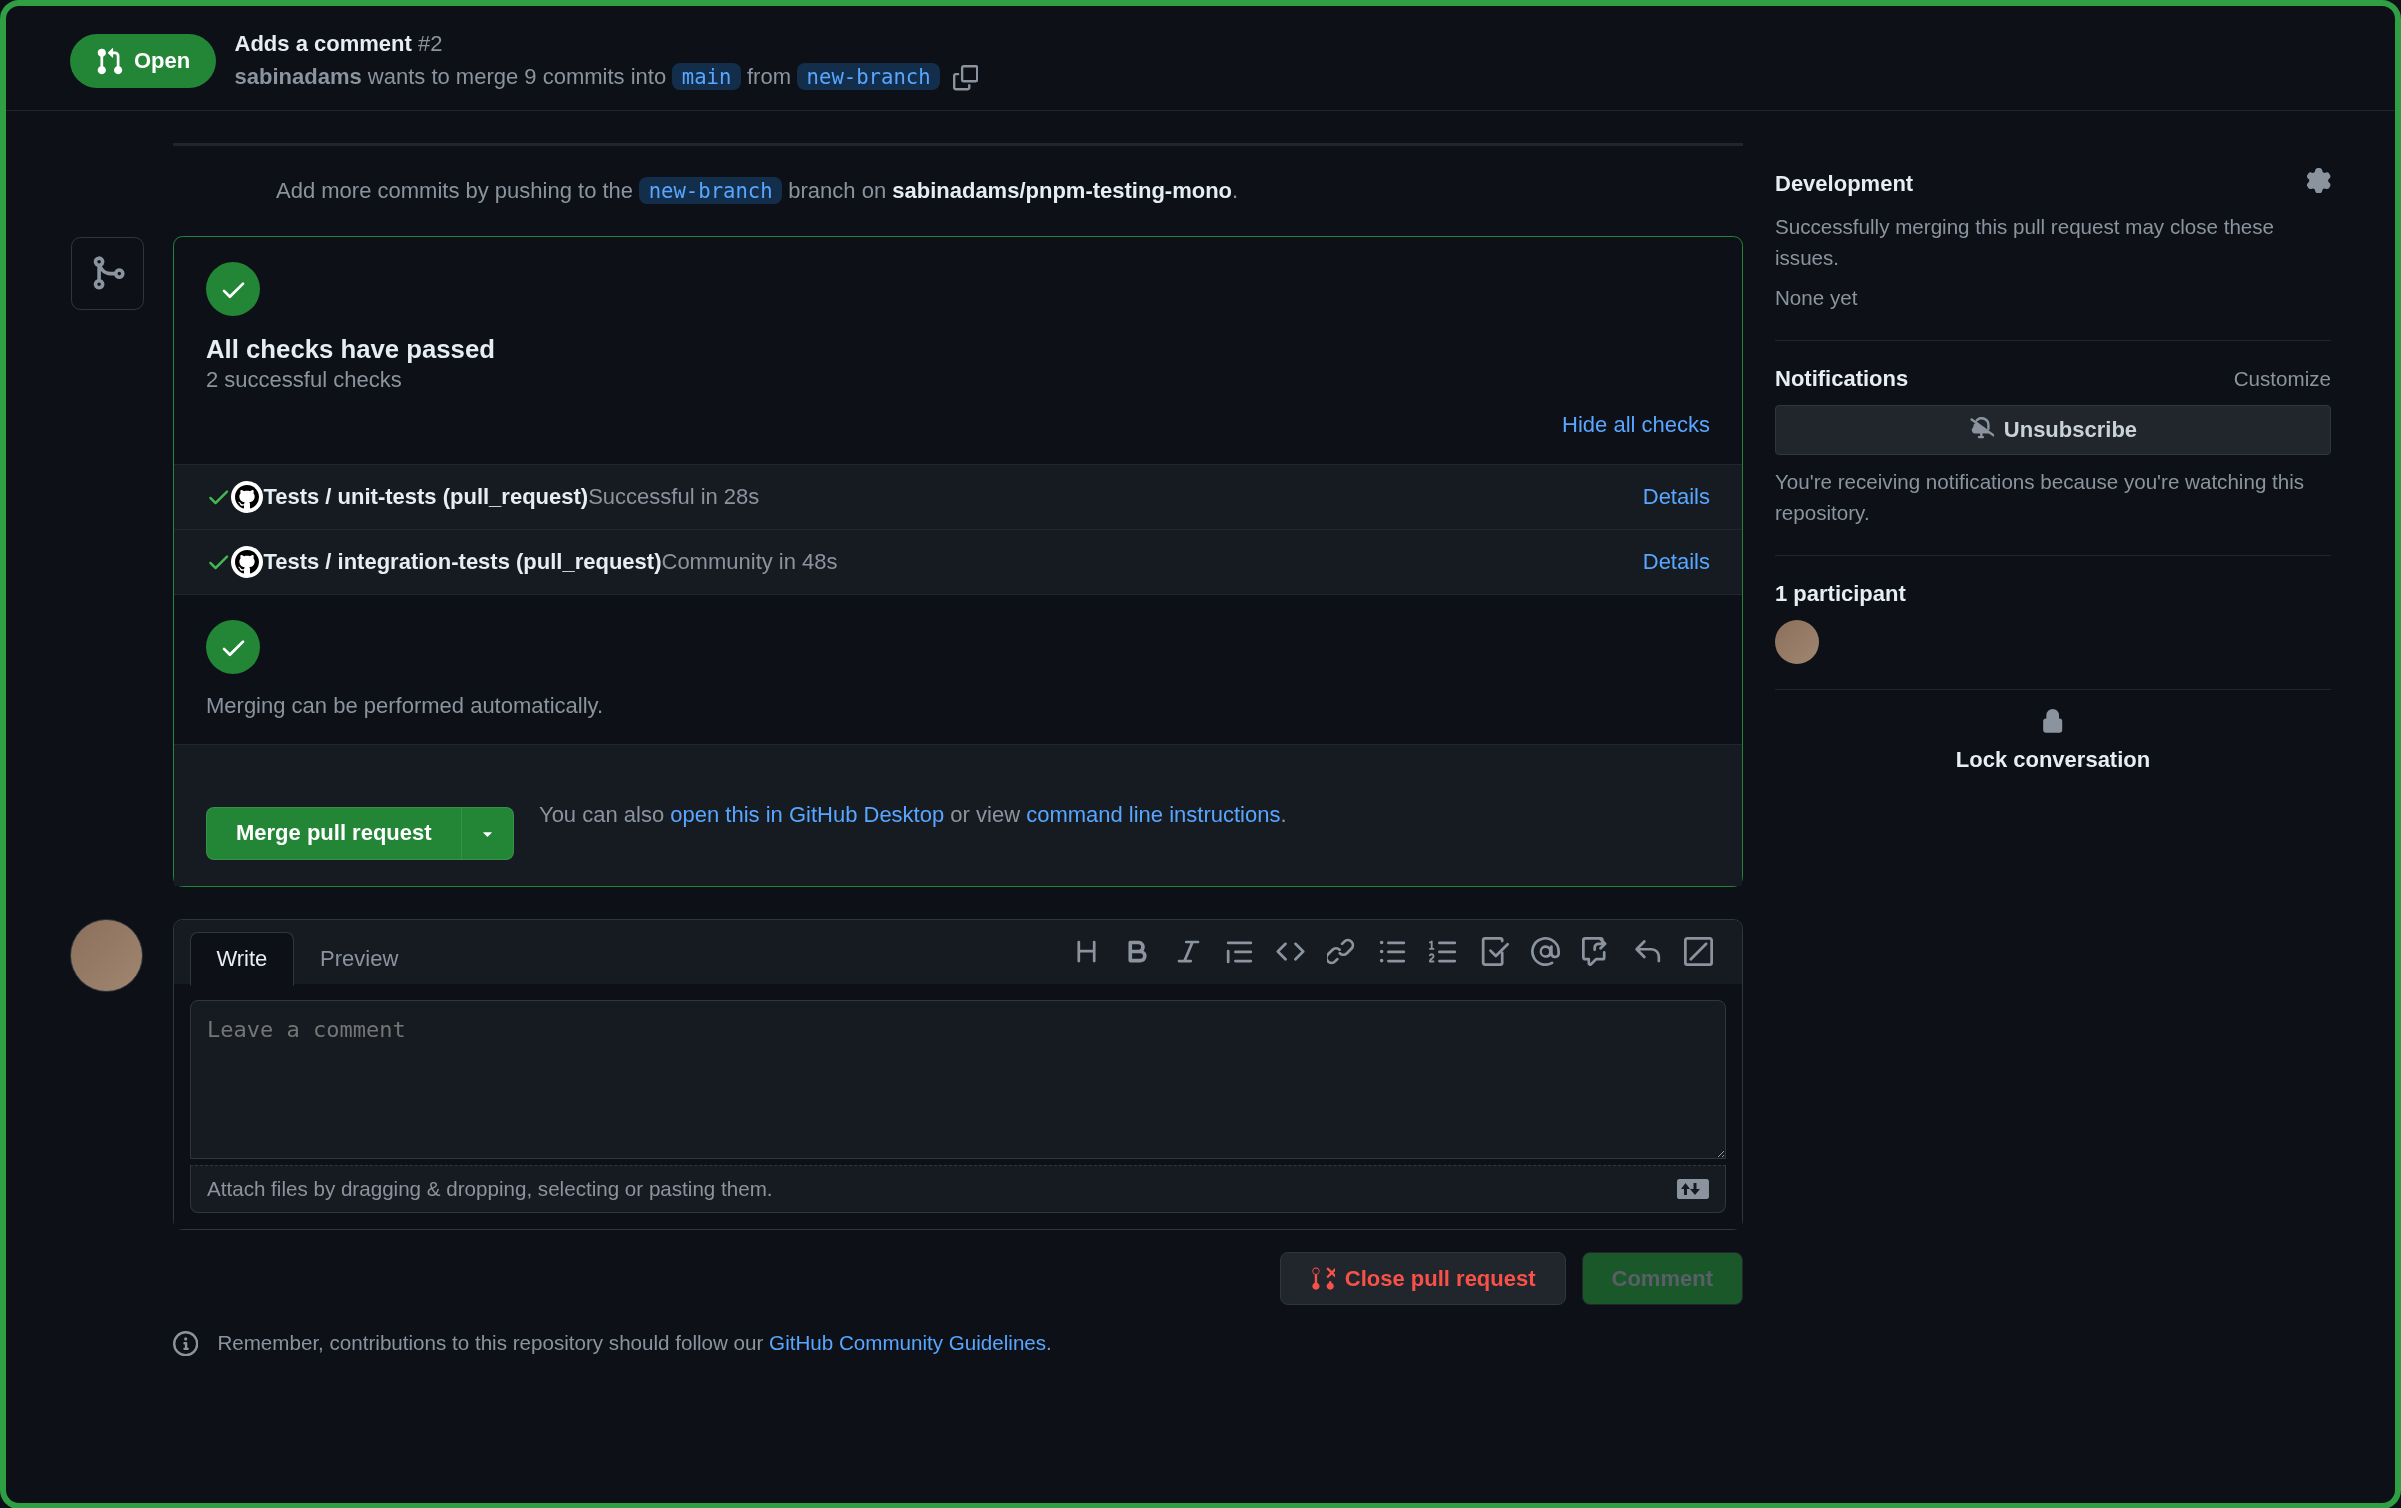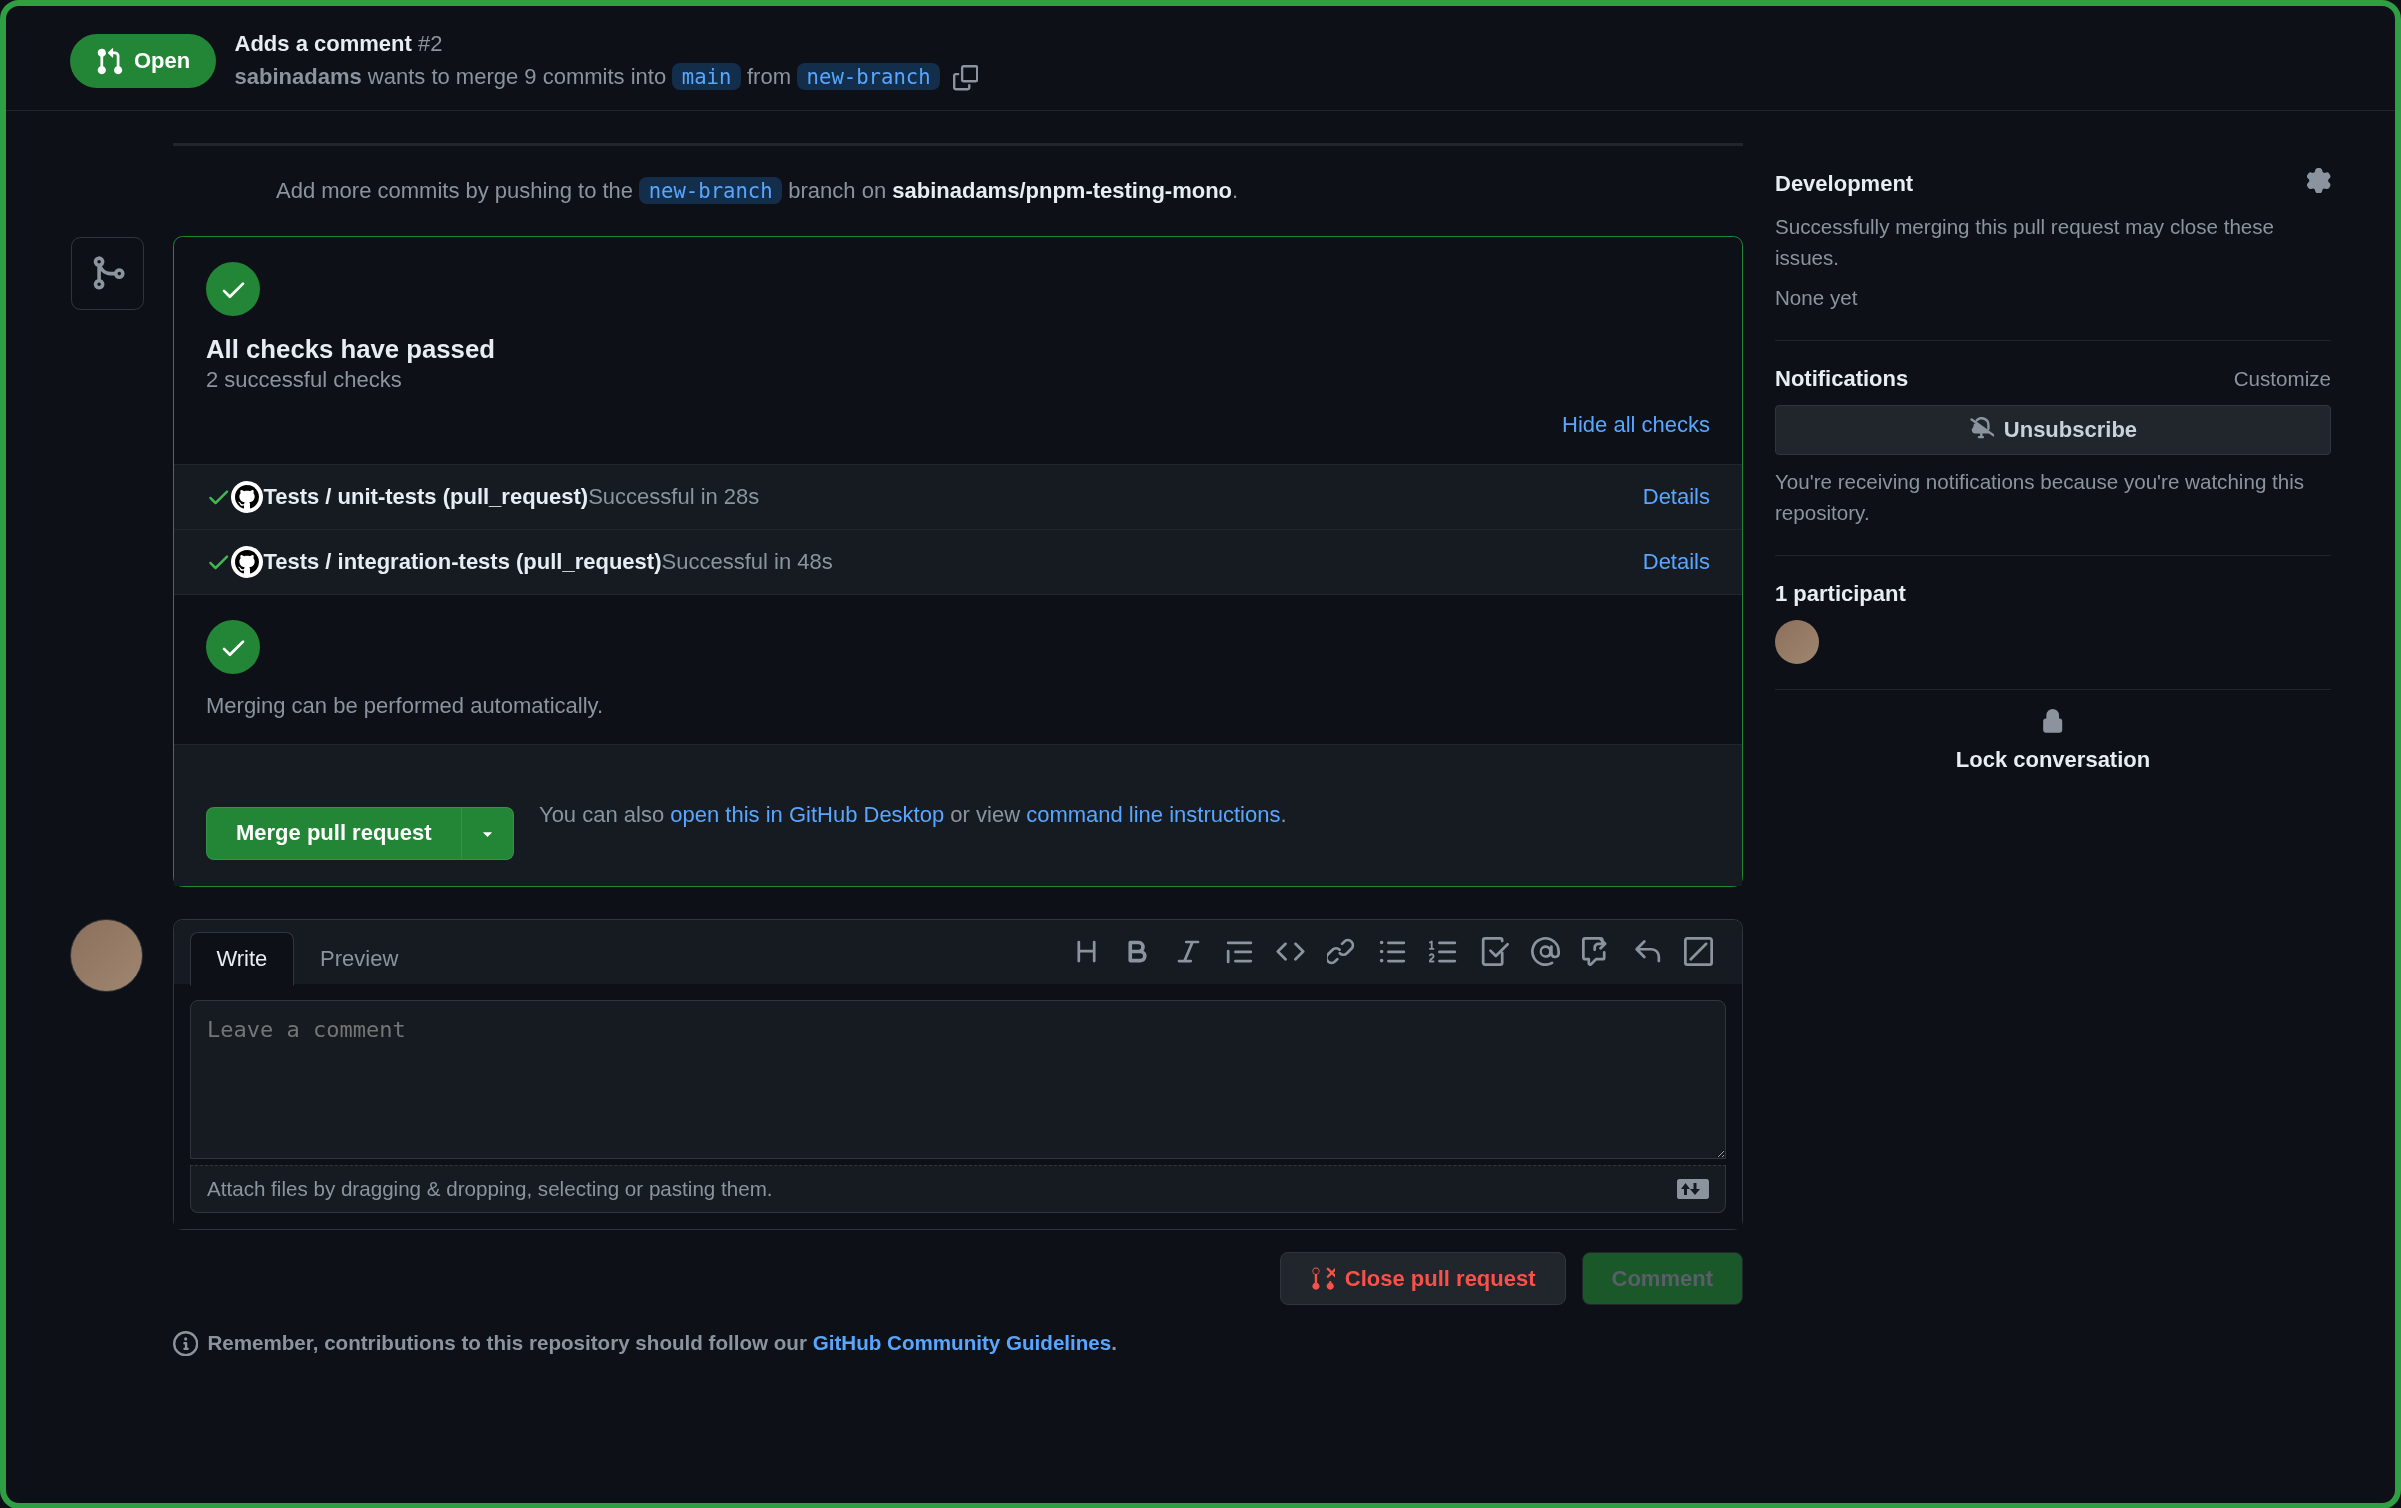--- a/index.html
+++ b/index.html
@@ -221,23 +221,22 @@
 }
 .btn-close-pr { background: #21262d; color: #f85149; }
 .btn-close-pr svg { fill: #f85149; width: 25.4px; height: 25.4px; }
 .btn-comment { background: #238636; color: #8b949e; opacity: 0.6; }
 
 .footer-note {
   padding: 25.4px 0 0 103px;
   color: #8b949e;
   display: flex;
   align-items: center;
-  gap: 9px;
+  gap: 19px;
   font-size: 20.6px;
-  font-weight: bold;
 }
 .footer-note svg { width: 25.4px; height: 25.4px; fill: #8b949e; }
 
 .side-section { border-bottom: 1.6px solid #21262d; padding: 25.4px 0; }
 .side-head { display: flex; align-items: center; margin-bottom: 12.7px; }
 .side-title { color: #e6edf3; font-weight: 600; }
 .side-action { margin-left: auto; cursor: pointer; }
 .gear { width: 25.4px; height: 25.4px; fill: #8b949e; }
 .side-text { color: #8b949e; font-size: 20.6px; line-height: 1.5; }
 .customize { color: #8b949e; font-size: 20.6px; }
@@ -342,21 +341,21 @@
       <div class="check-row">
         <svg class="small-check" viewBox="0 0 16 16">
             <path d="M13.78 4.22a.75.75 0 0 1 0 1.06l-7.25 7.25a.75.75 0 0 1-1.06 0L2.22 9.28a.75.75 0 0 1 1.06-1.06L6 10.94l6.72-6.72a.75.75 0 0 1 1.06 0z"></path>
           </svg>
         <span class="gh-avatar">
             <svg viewBox="0 0 16 16">
               <path d="M8 0C3.58 0 0 3.58 0 8c0 3.54 2.29 6.53 5.47 7.59.4.07.55-.17.55-.38 0-.19-.01-.82-.01-1.49-2.01.37-2.53-.49-2.69-.94-.09-.23-.48-.94-.82-1.13-.28-.15-.68-.52-.01-.53.63-.01 1.08.58 1.23.82.72 1.21 1.87.87 2.33.66.07-.52.28-.87.51-1.07-1.78-.2-3.64-.89-3.64-3.95 0-.87.31-1.59.82-2.15-.08-.2-.36-1.02.08-2.12 0 0 .67-.21 2.2.82.64-.18 1.32-.27 2-.27.68 0 1.36.09 2 .27 1.53-1.04 2.2-.82 2.2-.82.44 1.1.16 1.92.08 2.12.51.56.82 1.27.82 2.15 0 3.07-1.87 3.75-3.65 3.95.29.25.54.73.54 1.48 0 1.07-.01 1.93-.01 2.2 0 .21.15.46.55.38A8.013 8.013 0 0 0 16 8c0-4.42-3.58-8-8-8z"></path>
             </svg>
           </span>
         <span class="check-name">Tests / integration-tests (pull_request)</span>
-        <span class="check-status">Successful in 48s</span>
+        <span class="check-status">Community in 48s</span>
         <span class="details-link">Details</span>
       </div>
 
       <div class="mb-section">
         <div class="mb-head">
           <div class="check-circle">
             <svg viewBox="0 0 16 16">
                 <path d="M13.78 4.22a.75.75 0 0 1 0 1.06l-7.25 7.25a.75.75 0 0 1-1.06 0L2.22 9.28a.75.75 0 0 1 1.06-1.06L6 10.94l6.72-6.72a.75.75 0 0 1 1.06 0z"></path>
               </svg>
           </div>

